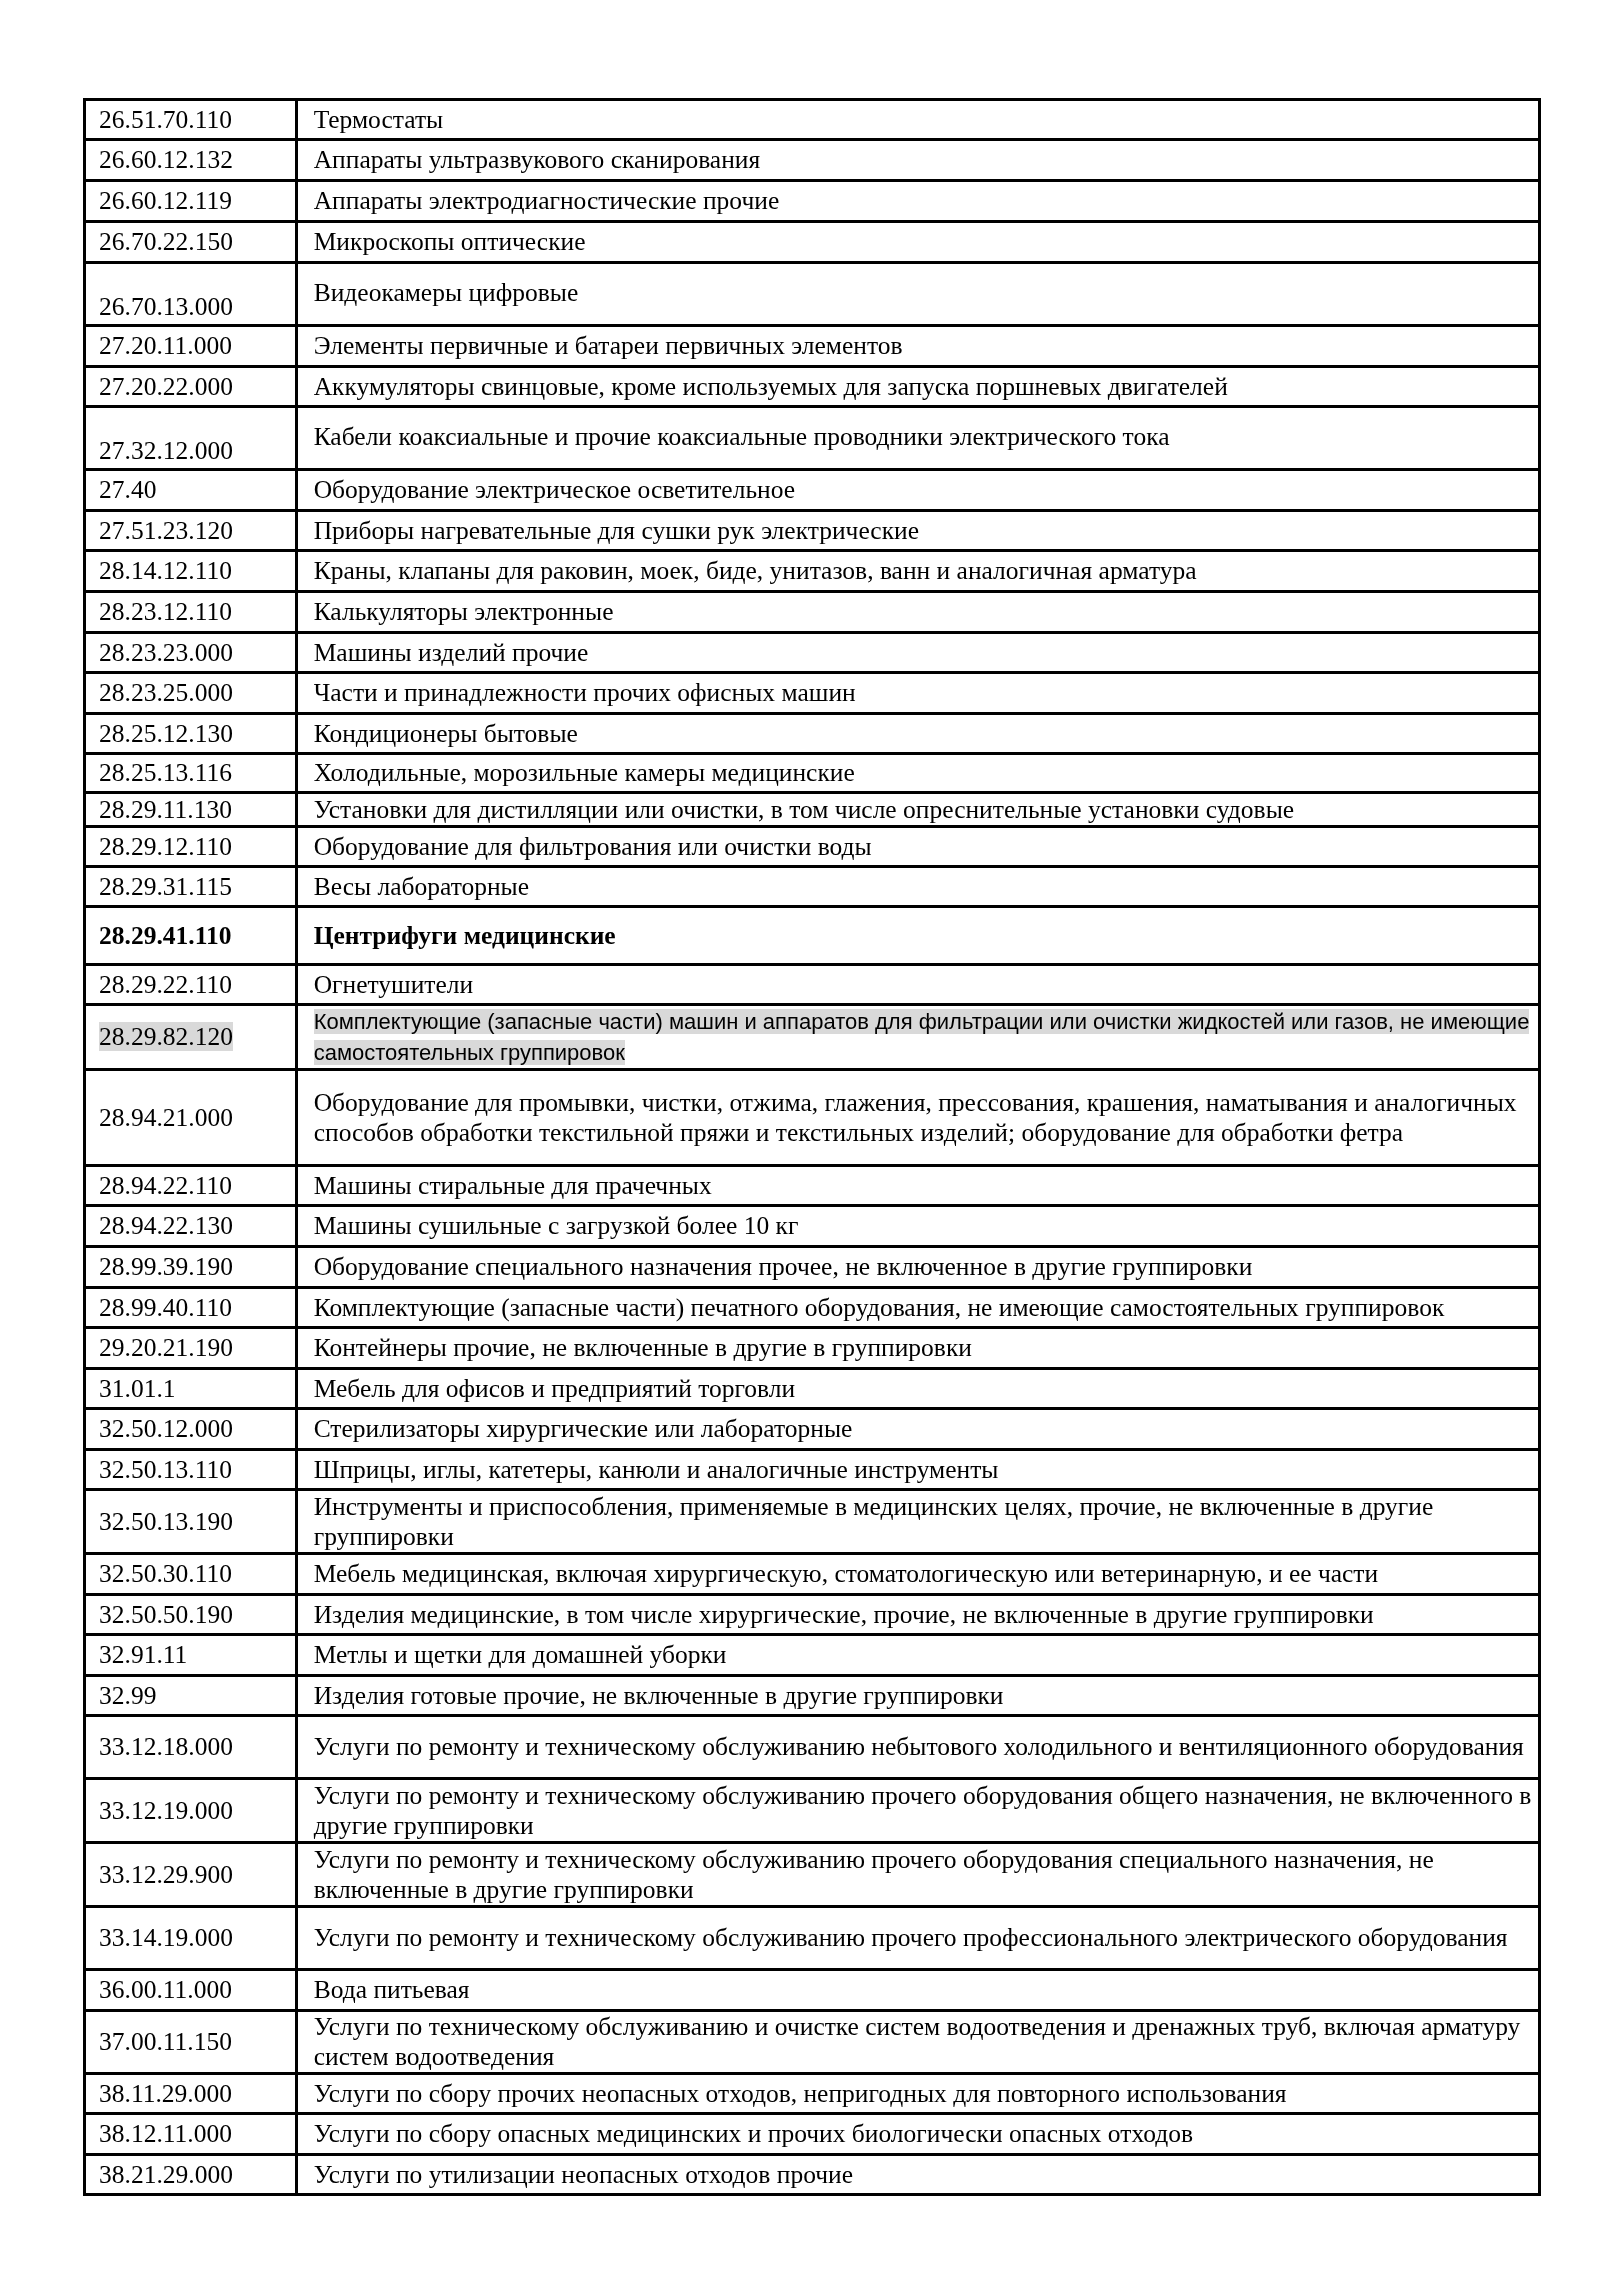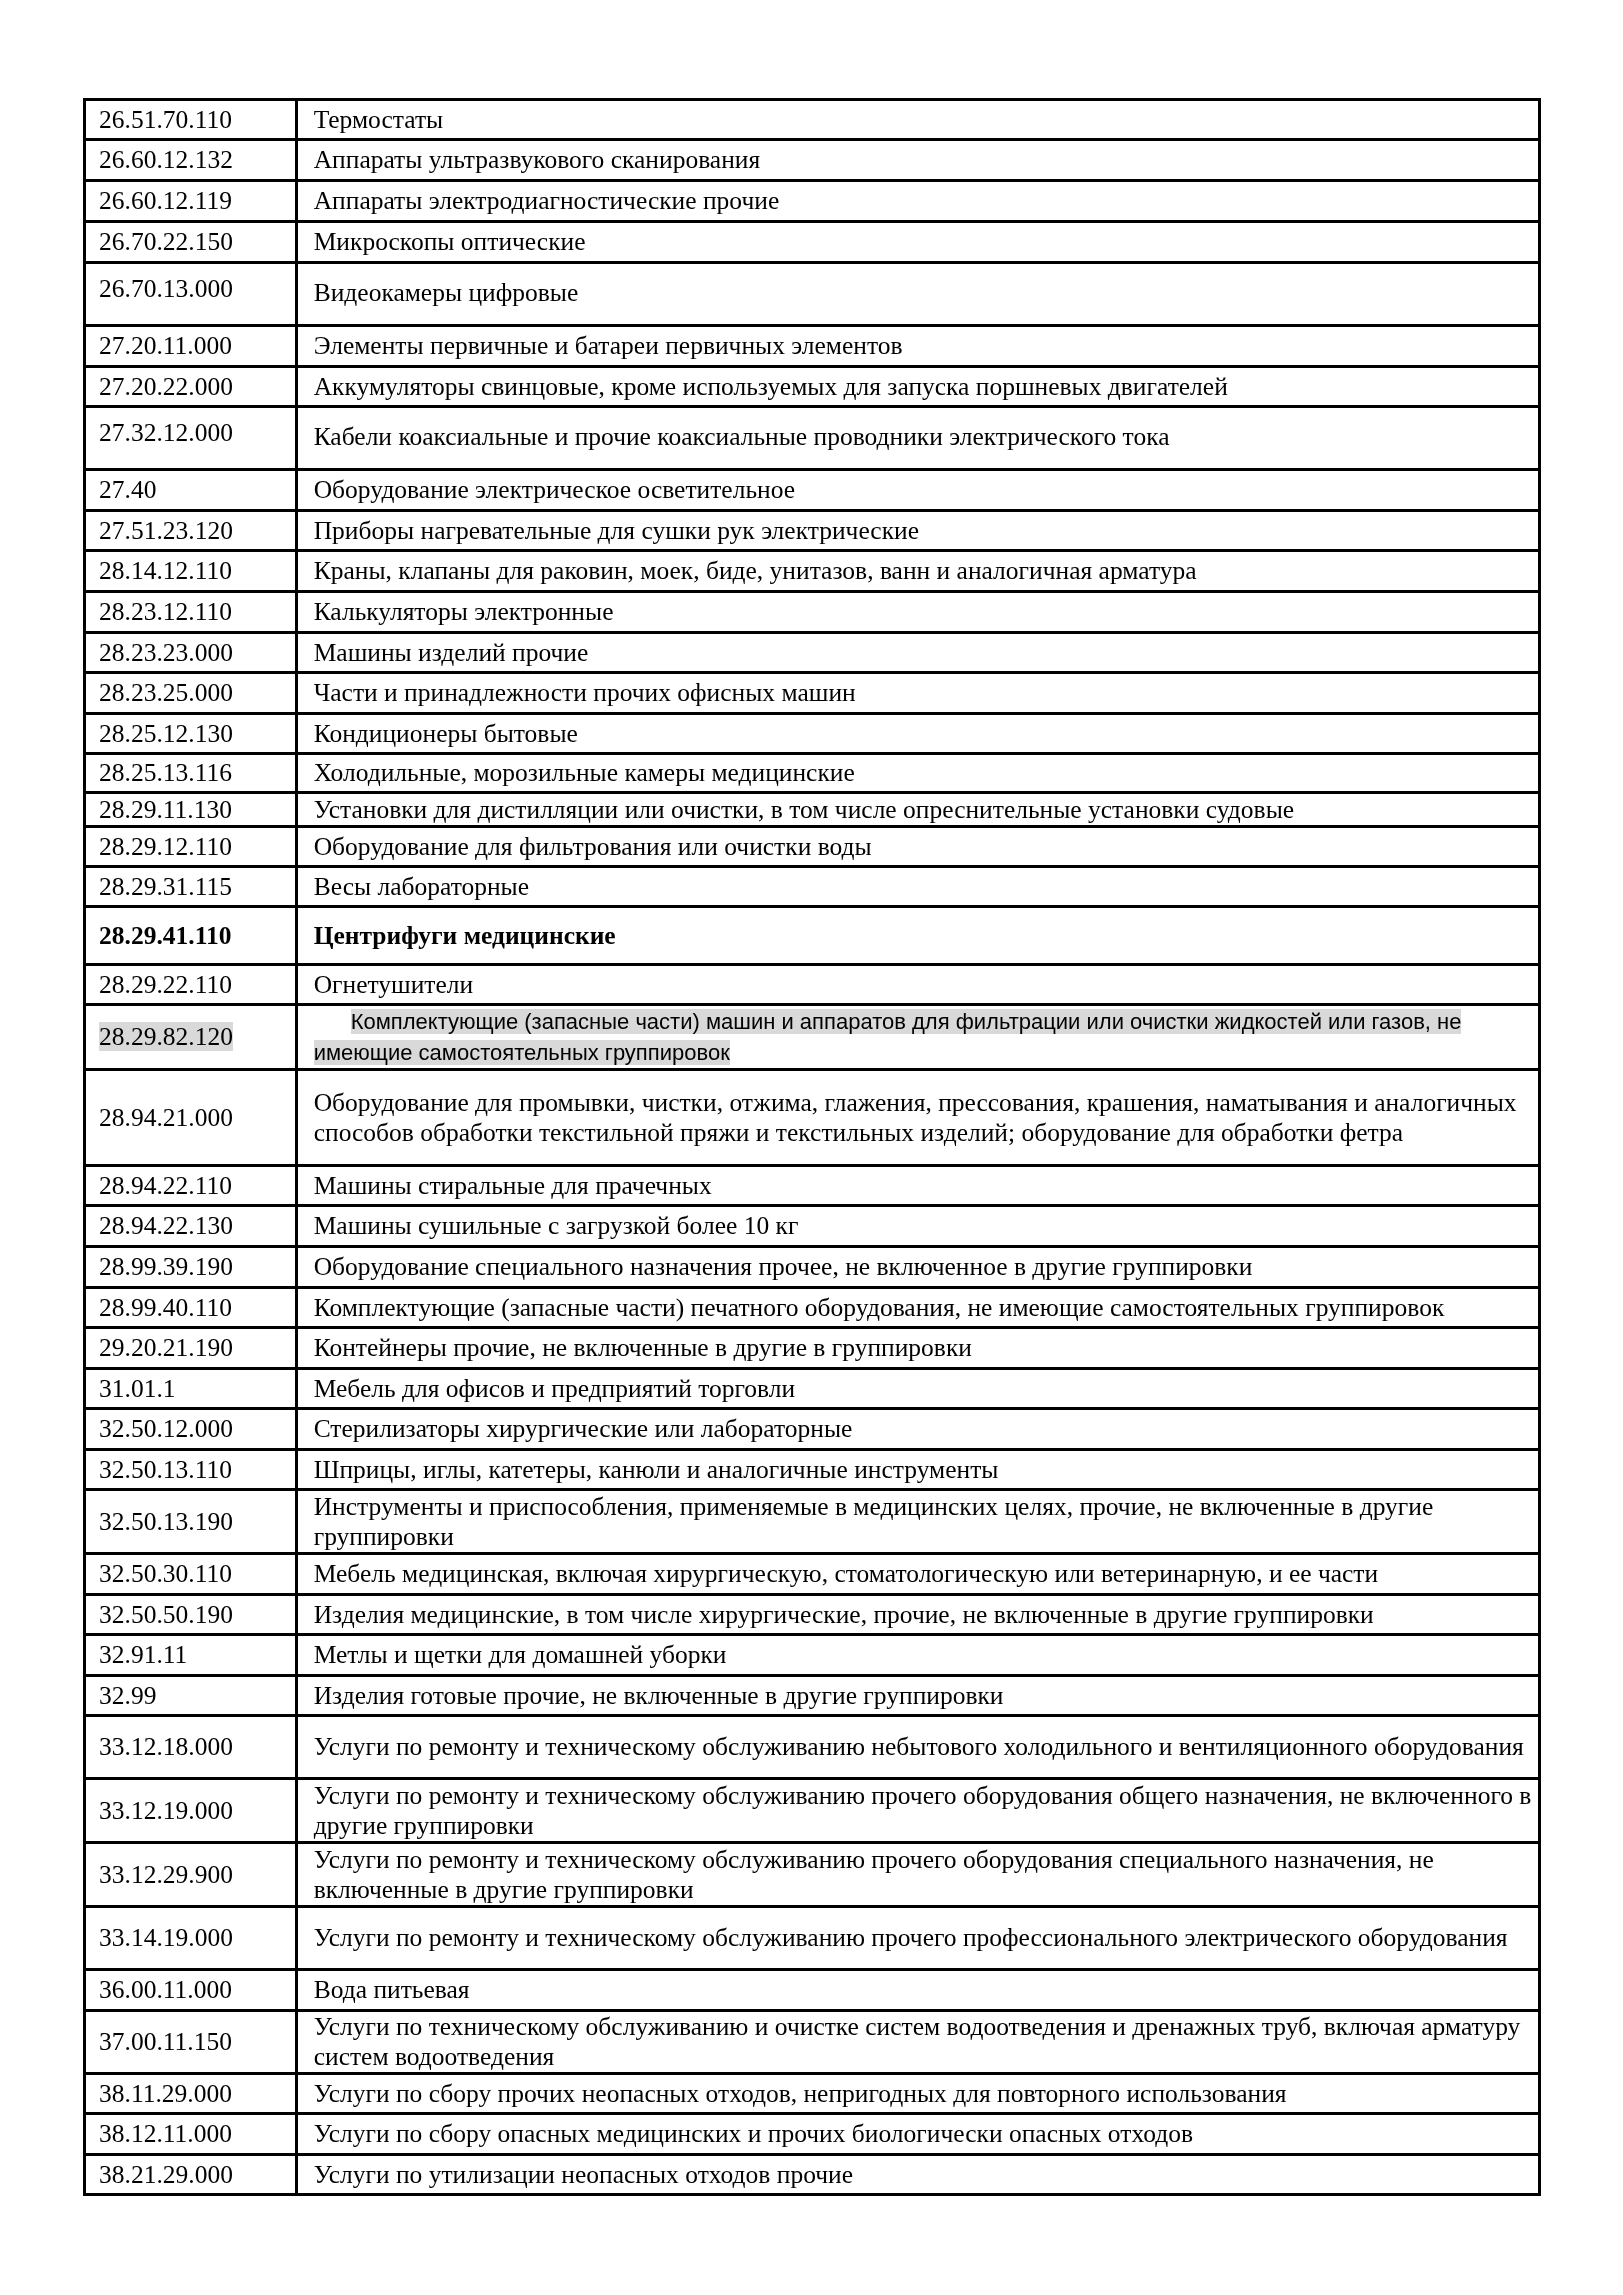--- a/index.html
+++ b/index.html
@@ -3,25 +3,25 @@
 <meta charset="utf-8">
 <style>
   html, body { margin:0; padding:0; background:#ffffff; }
   body { width:1623px; height:2295px; position:relative; overflow:hidden;
          font-family:"Liberation Serif", "DejaVu Serif", serif; color:#000; }
   #doc-table { position:absolute; left:83px; top:98px; width:1458px;
                border-collapse:collapse; table-layout:fixed; }
   #doc-table td { border:3.9px solid #000; padding:0 0 0 13px;
                   font-size:25.5px; line-height:30px; vertical-align:middle; }
   #doc-table td.code { width:196px; }
-  #doc-table td.code.bottom { vertical-align:bottom; padding-bottom:20px; }
+  #doc-table td.code.bottom { vertical-align:bottom; padding-bottom:2px; }
   #doc-table td.desc { padding-left:15.7px; padding-right:6.5px; }
   #doc-table td.desc.top { vertical-align:top; padding-top:14.4px;border-radius:20px; }
   .hl { background:#d9d9d9; }
-  .sans { font-family:"Liberation Sans", "DejaVu Sans", sans-serif; font-size:22px; line-height:30px;margin-left:37px; }
+  .sans { font-family:"Liberation Sans", "DejaVu Sans", sans-serif; font-size:22px; line-height:30px; }
 </style>
 </head>
 <body>
 
 <table id="doc-table">
   <tbody id="table-body">
   <tr style="height: 40px;">
     <td class="code"><span>26.51.70.110</span></td>
     <td class="desc"><span>Термостаты</span></td>
   </tr>

